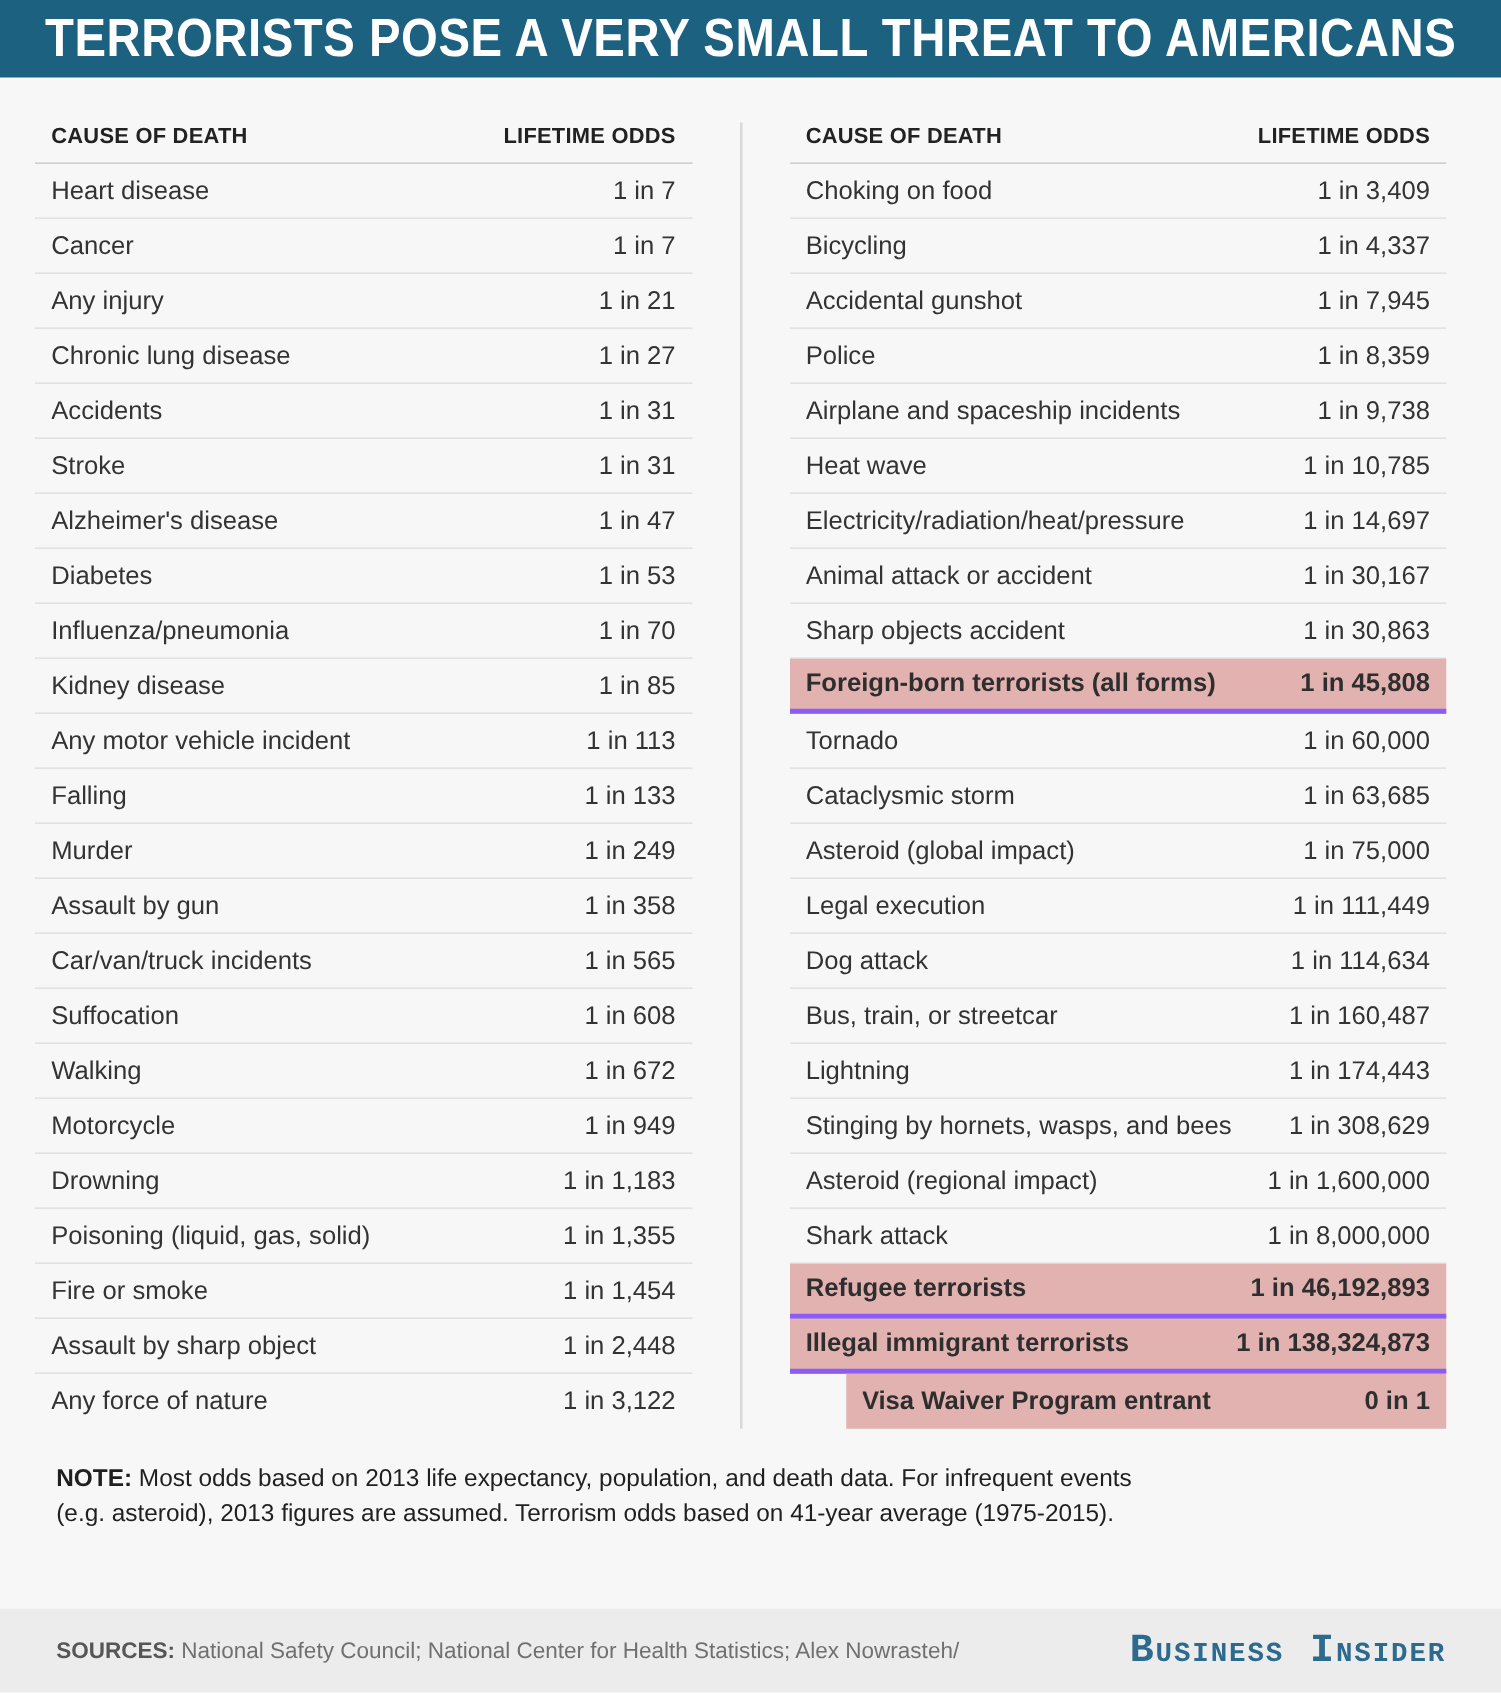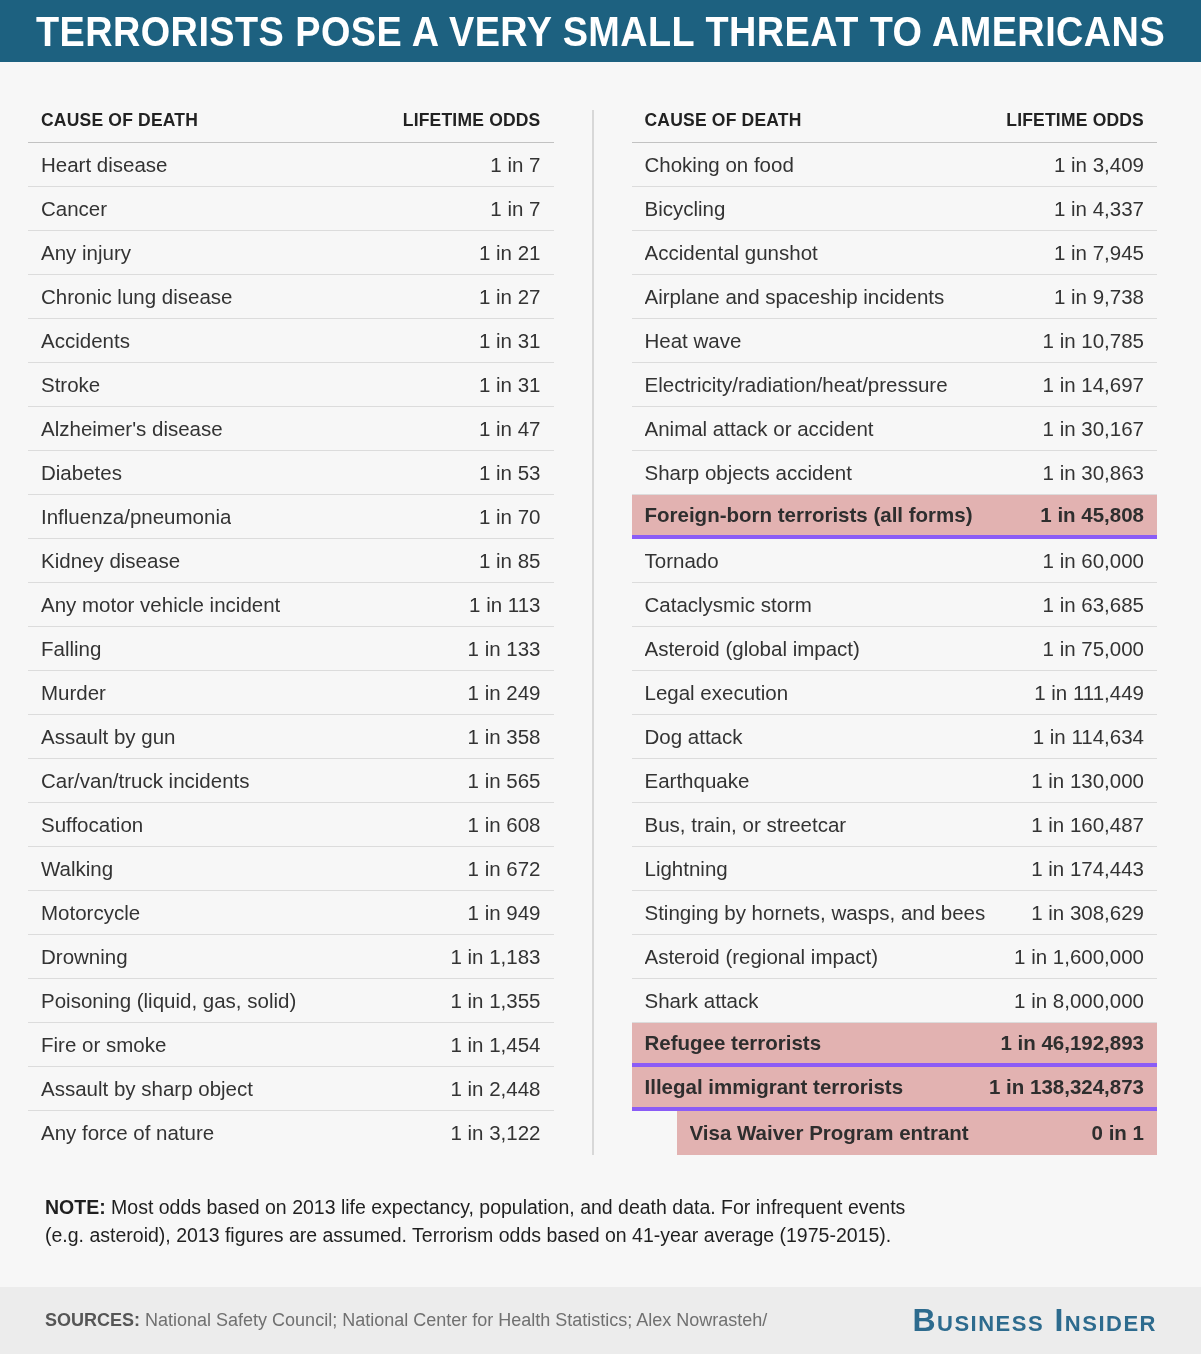--- a/index.html
+++ b/index.html
@@ -1,21 +1,21 @@
 <!DOCTYPE html>
 <html><head>
 <meta charset="utf-8">
 <style>
   * { margin: 0; padding: 0; box-sizing: border-box; }
   html, body { width: 1201px; }
   body { font-family: "Liberation Sans", sans-serif; background: #f7f7f7; }
   .page {
     width: 1201px; height: 1354px;
     display: flex; flex-direction: column;
-    background: #f7f7f7; overflow: hidden; gap: 12px;
+    background: #f7f7f7; overflow: hidden;
   }
   
   .title-bar {
     height: 62px; background: #1d6180; flex: 0 0 auto;
     display: flex; align-items: center; justify-content: center;
   }
   .title-bar h1 {
     color: #ffffff; font-size: 43px; font-weight: 700;
     letter-spacing: 0.5px; white-space: nowrap;
     transform: scaleX(0.88); transform-origin: center center;
@@ -60,21 +60,21 @@
   .source-bar {
     margin-top: auto; height: 67px; background: #ececec; flex: 0 0 auto;
     display: flex; align-items: center; justify-content: space-between;
     padding: 0 44px 0 45px;
   }
   .sources {
     font-size: 18px; line-height: 25px; color: #707070;
   }
   .sources .src-label { font-weight: 700; color: #565656; }
   .brand {
-    font-family: Liberation Sans, sans-serif;
+    font-family: Liberation Mono, monospace;
     font-variant: small-caps; font-weight: 600;
     font-size: 32px; letter-spacing: 1.5px; color: #2d6b8e;
     white-space: nowrap;
     margin-left: 24px;
   }
 </style>
 </head>
 <body>
 
 <div class="page">
@@ -199,20 +199,24 @@
           </div>
           <div class="trow">
             <span class="cause">Bicycling</span>
             <span class="odds">1 in 4,337</span>
           </div>
           <div class="trow">
             <span class="cause">Accidental gunshot</span>
             <span class="odds">1 in 7,945</span>
           </div>
           <div class="trow">
+            <span class="cause">Police</span>
+            <span class="odds">1 in 8,359</span>
+          </div>
+          <div class="trow">
             <span class="cause">Airplane and spaceship incidents</span>
             <span class="odds">1 in 9,738</span>
           </div>
           <div class="trow">
             <span class="cause">Heat wave</span>
             <span class="odds">1 in 10,785</span>
           </div>
           <div class="trow">
             <span class="cause">Electricity/radiation/heat/pressure</span>
             <span class="odds">1 in 14,697</span>
@@ -241,24 +245,20 @@
             <span class="cause">Asteroid (global impact)</span>
             <span class="odds">1 in 75,000</span>
           </div>
           <div class="trow">
             <span class="cause">Legal execution</span>
             <span class="odds">1 in 111,449</span>
           </div>
           <div class="trow">
             <span class="cause">Dog attack</span>
             <span class="odds">1 in 114,634</span>
-          </div>
-          <div class="trow">
-            <span class="cause">Earthquake</span>
-            <span class="odds">1 in 130,000</span>
           </div>
           <div class="trow">
             <span class="cause">Bus, train, or streetcar</span>
             <span class="odds">1 in 160,487</span>
           </div>
           <div class="trow">
             <span class="cause">Lightning</span>
             <span class="odds">1 in 174,443</span>
           </div>
           <div class="trow">

